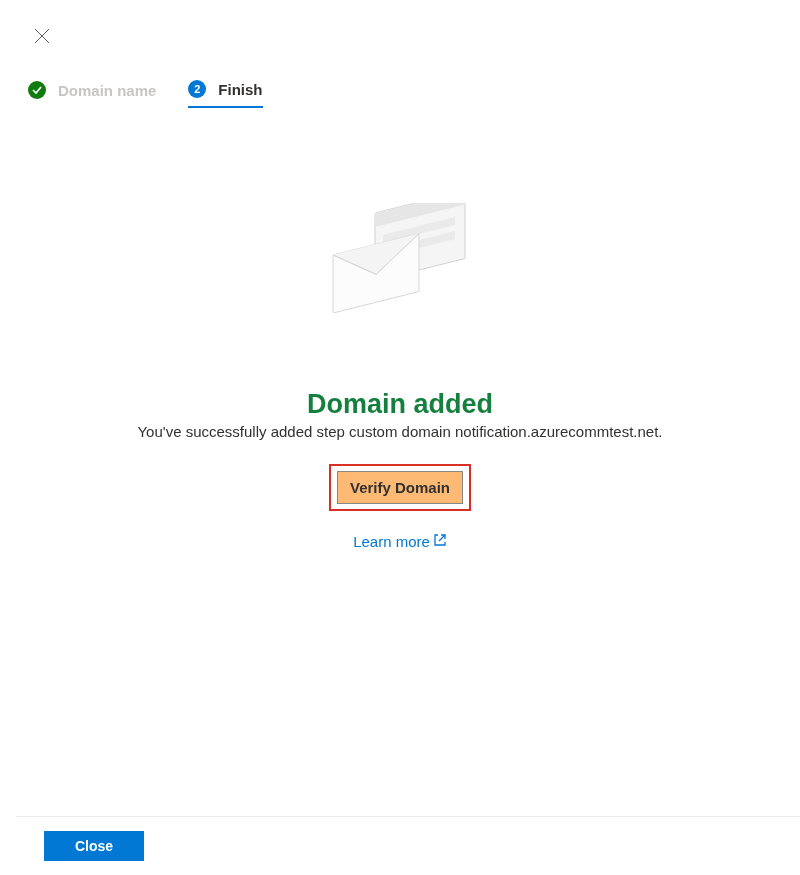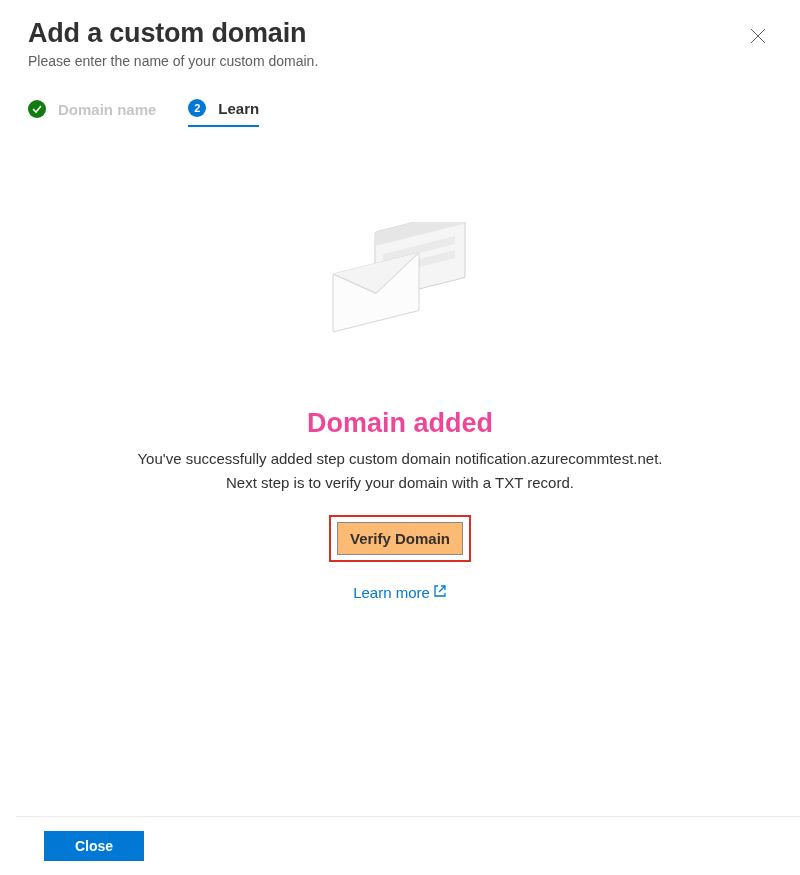--- a/index.html
+++ b/index.html
@@ -79,22 +79,22 @@
       padding-top: 95px;
     }
     .illus {
       width: 170px;
       height: 150px;
       margin-bottom: 36px;
     }
     .headline {
       font-size: 27px;
       font-weight: 600;
-      color: #ec4899;
-      margin-bottom: 8px;
+      color: #15803d;
+      margin-bottom: 0;
       text-align: center;
     }
     .body-text {
       font-size: 15px;
       color: #323130;
       text-align: center;
       line-height: 1.6;
       margin-bottom: 20px;
     }
     .verify-box {
@@ -143,43 +143,39 @@
       font-family: inherit;
       cursor: pointer;
       min-width: 100px;
     }
   </style>
 </head>
 <body>
 
 <div class="panel">
   <div class="header-row">
-    <div>
-      <div class="title">Add a custom domain</div>
-      <div class="subtitle">Please enter the name of your custom domain.</div>
-    </div>
     <div class="close-btn">
       <svg width="16" height="16" viewBox="0 0 16 16" fill="none">
         <path d="M1 1 L15 15 M15 1 L1 15" stroke="#605e5c" stroke-width="1"></path>
       </svg>
     </div>
   </div>
 
   <div class="stepper">
     <div class="step">
       <div class="step-icon complete">
         <svg width="10" height="10" viewBox="0 0 10 10">
             <path d="M1 5 L4 8 L9 2" stroke="#fff" stroke-width="1.6" fill="none"></path>
           </svg>
       </div>
       <span class="step-label muted">Domain name</span>
     </div>
     <div class="step active">
       <div class="step-icon current">2</div>
-      <span class="step-label">Learn</span>
+      <span class="step-label">Finish</span>
     </div>
   </div>
 
   <div class="content">
     <div class="illus">
       <svg viewBox="0 0 170 150" fill="none">
 
         <g transform="translate(60,10) skewY(-14)">
           <rect x="0" y="0" width="90" height="68" rx="2" fill="#f5f5f5" stroke="#d0d0d0"></rect>
           <rect x="0" y="0" width="90" height="14" rx="2" fill="#e6e6e6"></rect>
@@ -190,21 +186,20 @@
         <g transform="translate(18,52) skewY(-14)">
           <rect x="0" y="0" width="86" height="58" rx="2" fill="#fcfcfc" stroke="#d6d6d6"></rect>
           <path d="M0 0 L43 30 L86 0" stroke="#d6d6d6" fill="#f4f4f4"></path>
         </g>
       </svg>
     </div>
 
     <div class="headline">Domain added</div>
     <div class="body-text">
       <span>You've successfully added step custom domain notification.azurecommtest.net.</span><br>
-      <span>Next step is to verify your domain with a TXT record.</span>
     </div>
 
     <div class="verify-box">
       <button class="verify-btn">Verify Domain</button>
     </div>
 
     <a class="learn-link">
       <span>Learn more</span>
       <span class="ext-icon">
         <svg width="14" height="14" viewBox="0 0 14 14" fill="none">

